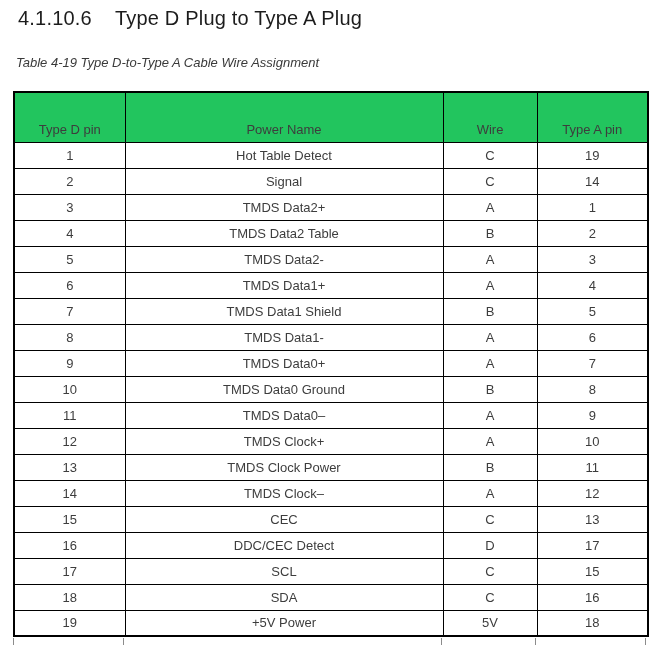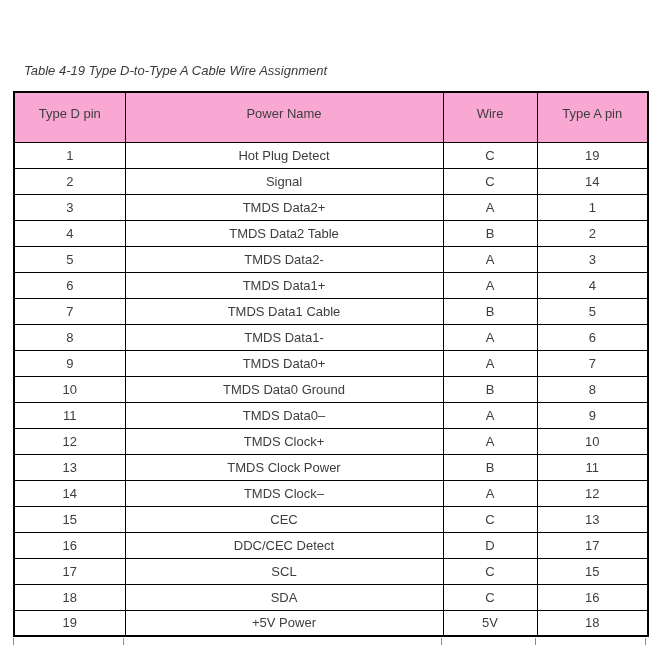--- a/index.html
+++ b/index.html
@@ -26,21 +26,21 @@
     letter-spacing: 0.2px;
     white-space: nowrap;
   }
   .heading .num {
     margin-right: 23px;
   }
   .caption {
     position: absolute;
     top: 55px;
     left: 16px;
-    margin: 8px;
+    margin: 0;
     font-style: italic;
     font-size: 13px;
     color: #3a3a3a;
     white-space: nowrap;
   }
   .table-wrap {
     position: absolute;
     top: 91px;
     left: 13px;
     width: 634px;
@@ -57,24 +57,24 @@
     border: 1px solid #000000;
     text-align: center;
     font-size: 13px;
     font-weight: 400;
     color: #3d3d3d;
     padding: 0;
     overflow: hidden;
     white-space: nowrap;
   }
   table.wire-table thead th {
-    background: #f9a8d4;
+    background: #22c55e;
     height: 50px;
     vertical-align: bottom;
-    padding-bottom: 21px;
+    padding-bottom: 5px;
   }
   table.wire-table tbody td {
     height: 26px;
     vertical-align: middle;
     background: #ffffff;
   }
   .stubs {
     position: relative;
     width: 634px;
     height: 9px;
@@ -90,20 +90,23 @@
   .stub-1 { left: 110px; }
   .stub-2 { left: 428px; }
   .stub-3 { left: 522px; }
   .stub-4 { left: 632px; }
 </style>
 </head>
 <body>
 
 <div class="page">
 
+  <h1 class="heading">
+    <span class="num">4.1.10.6</span><span>Type D Plug to Type A Plug</span>
+  </h1>
 
   <p class="caption">Table 4-19 Type D-to-Type A Cable Wire Assignment</p>
 
   <div class="table-wrap">
     <table class="wire-table">
       <colgroup>
         <col style="width:111px">
         <col style="width:318px">
         <col style="width:94px">
         <col style="width:111px">
@@ -112,21 +115,21 @@
         <tr>
           <th>Type D pin</th>
           <th>Power Name</th>
           <th>Wire</th>
           <th>Type A pin</th>
         </tr>
       </thead>
       <tbody id="table-body">
           <tr>
             <td>1</td>
-            <td>Hot Plug Detect</td>
+            <td>Hot Table Detect</td>
             <td>C</td>
             <td>19</td>
           </tr>
           <tr>
             <td>2</td>
             <td>Signal</td>
             <td>C</td>
             <td>14</td>
           </tr>
           <tr>
@@ -148,21 +151,21 @@
             <td>3</td>
           </tr>
           <tr>
             <td>6</td>
             <td>TMDS Data1+</td>
             <td>A</td>
             <td>4</td>
           </tr>
           <tr>
             <td>7</td>
-            <td>TMDS Data1 Cable</td>
+            <td>TMDS Data1 Shield</td>
             <td>B</td>
             <td>5</td>
           </tr>
           <tr>
             <td>8</td>
             <td>TMDS Data1-</td>
             <td>A</td>
             <td>6</td>
           </tr>
           <tr>

